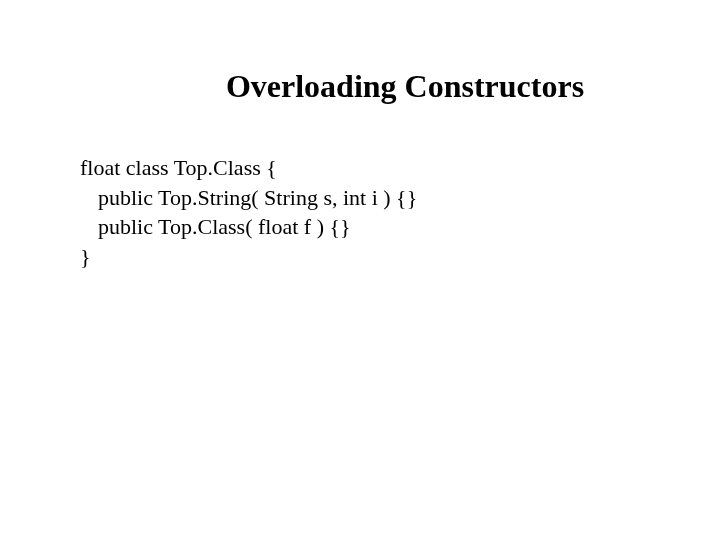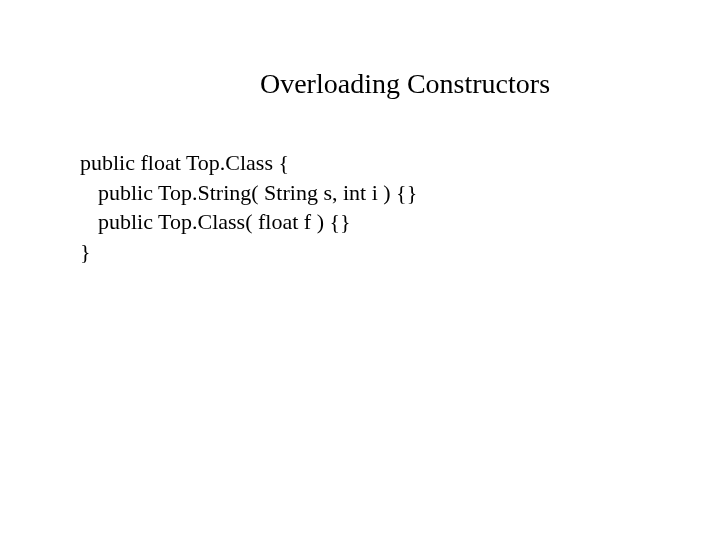--- a/index.html
+++ b/index.html
@@ -10,22 +10,22 @@
       font-family: "Times New Roman", Times, serif;
       color: #000;
       overflow: hidden;
     }
     .slide {
       width: 100%;
       height: 100%;
       padding: 0;
     }
     .title {
-      font-size: 28px;
-      font-weight: normal;
+      font-size: 32px;
+      font-weight: bold;
       text-align: center;
       margin-top: 68px;
       margin-left: 150px;
       margin-right: 60px;
     }
     .body-block {
       margin-top: 48px;
       margin-left: 80px;
       font-size: 22px;
       line-height: 1.35;
@@ -33,18 +33,18 @@
     .indented {
       padding-left: 18px;
     }
   </style>
 </head>
 <body>
 
 <div class="slide">
   <div class="title">Overloading Constructors</div>
   <div class="body-block">
-    <div>public float Top.Class {</div>
+    <div>float class Top.Class {</div>
     <div class="indented">public Top.String( String s, int i ) {}</div>
     <div class="indented">public Top.Class( float f ) {}</div>
     <div>}</div>
   </div>
 </div>
 
 </body></html>

